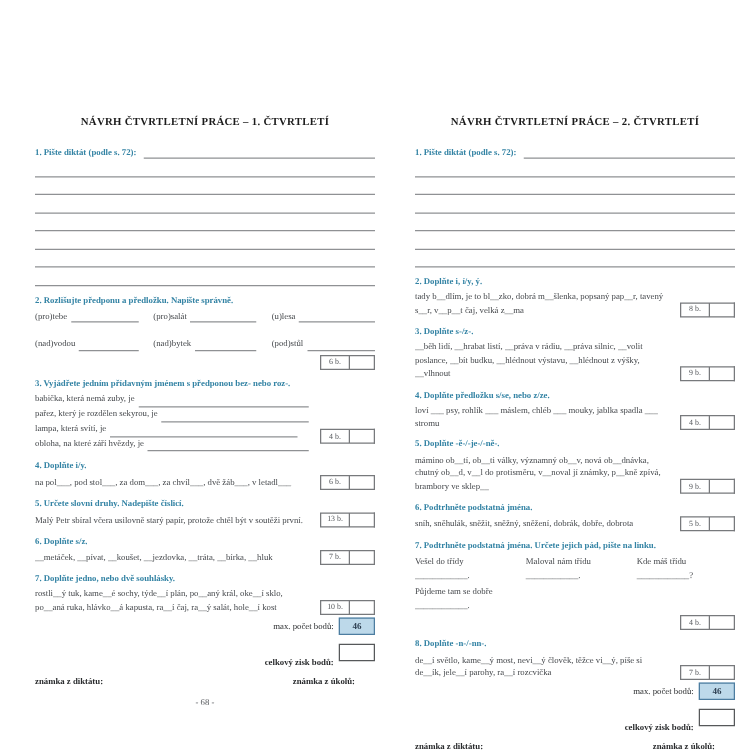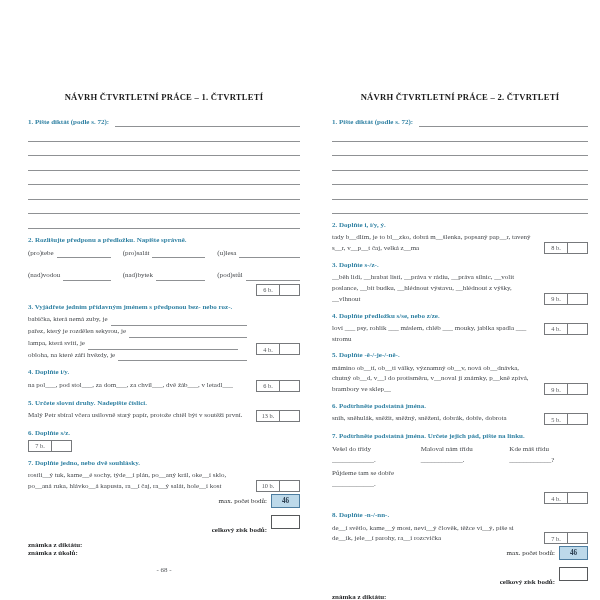--- a/index.html
+++ b/index.html
@@ -11,21 +11,21 @@
   .page{position:absolute;top:92px;display:flex;flex-direction:column;height:412px;}
   #pageL{left:28px;width:272px;}
   #pageR{left:332px;width:256px;}
   .title{
     text-align:center;font-size:8.6px;font-weight:bold;color:#1c1c1c;
     letter-spacing:.25px;margin-bottom:9px;white-space:nowrap;
   }
   .sec{margin-top:6px;}
   .sec-h{font-size:7px;font-weight:bold;color:#3383a4;line-height:1.45;}
   .sec-body{display:flex;align-items:flex-end;margin-top:2px;}
-  .sec-body.center{align-items:flex-start;}
+  .sec-body.center{align-items:flex-end;}
   .sec-text{flex:1;font-size:7px;line-height:1.55;padding-right:9px;}
   .fill-line{flex:1;border-bottom:1px solid #8f9194;height:8px;min-width:20px;}
   
   .dline{display:flex;align-items:flex-end;}
   .dline .sec-h{white-space:nowrap;padding-right:6px;}
   .rule{height:13.5px;border-bottom:1px solid #8f9194;}
   
   .grid3{display:grid;grid-template-columns:1fr 1fr 1fr;column-gap:8px;row-gap:2px;margin-top:3px;gap:12px;}
   .grid2{display:grid;grid-template-columns:1fr 1fr 1fr;column-gap:10px;row-gap:3px;margin-top:3px;}
   .cell{display:flex;align-items:flex-end;font-size:7px;line-height:1.5;}
@@ -46,21 +46,21 @@
   
   .footer{margin-top:auto;}
   .f-row{display:flex;justify-content:flex-end;align-items:center;margin-top:2px;}
   .f-label{font-size:7px;color:#2a2c2e;padding-right:4px;}
   .f-label.b{font-weight:bold;margin-top:16px;}
   .f-box{width:27px;height:12px;border:1px solid #56585a;}
   .f-box.filled{
     background:#bdd9ea;border-color:#4d7da0;display:flex;align-items:center;
     justify-content:center;font-size:7.2px;color:#2c3e50;font-weight:bold;
   }
-  .grade-row{display:flex;justify-content:space-between;margin-top:7px;padding-right:16px;flex-direction:column;}
+  .grade-row{display:flex;justify-content:space-between;margin-top:7px;padding-right:16px;}
   .grade{font-size:7px;font-weight:bold;color:#2a2c2e;}
   .pagenum{text-align:center;font-size:7px;color:#55585c;margin-top:9px;}
 </style>
 </head>
 <body>
 
 <div class="page" id="pageL">
   <div class="title">NÁVRH ČTVRTLETNÍ PRÁCE – 1. ČTVRTLETÍ</div>
 
   <div class="sec">
@@ -159,20 +159,21 @@
       <div class="score">
         <span class="sc-label">13 b.</span>
         <span class="sc-box"></span>
       </div>
     </div>
   </div>
 
   <div class="sec">
     <div class="sec-h">6. Doplňte s/z.</div>
     <div class="sec-body center">
+      <div class="sec-text">__metáček, __pívat, __koušet, __jezdovka, __tráta, __bírka, __hluk</div>
       <div class="score">
         <span class="sc-label">7 b.</span>
         <span class="sc-box"></span>
       </div>
     </div>
   </div>
 
   <div class="sec">
     <div class="sec-h">7. Doplňte jedno, nebo dvě souhlásky.</div>
     <div class="sec-body">

